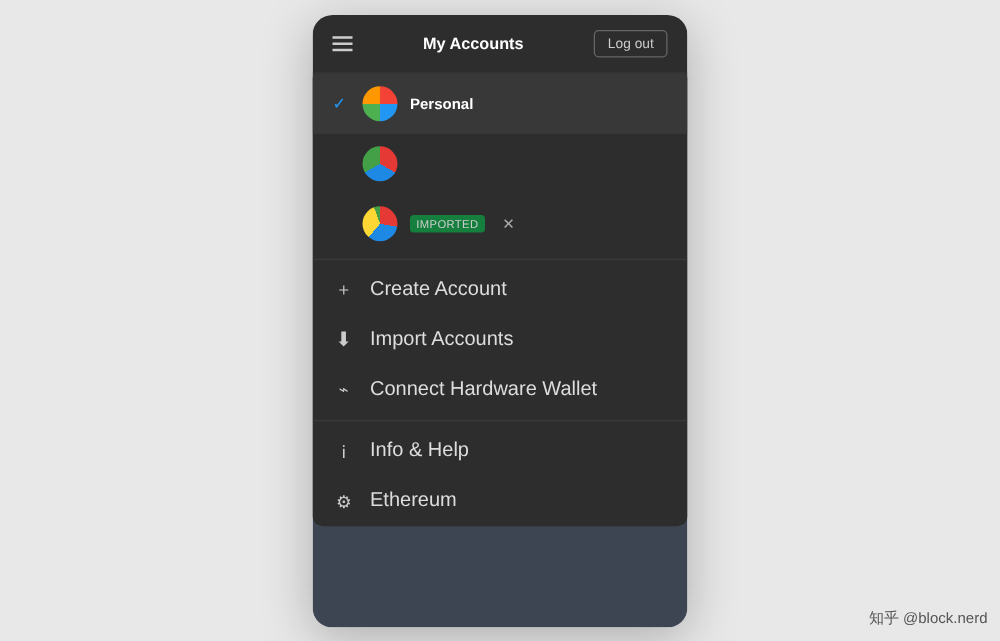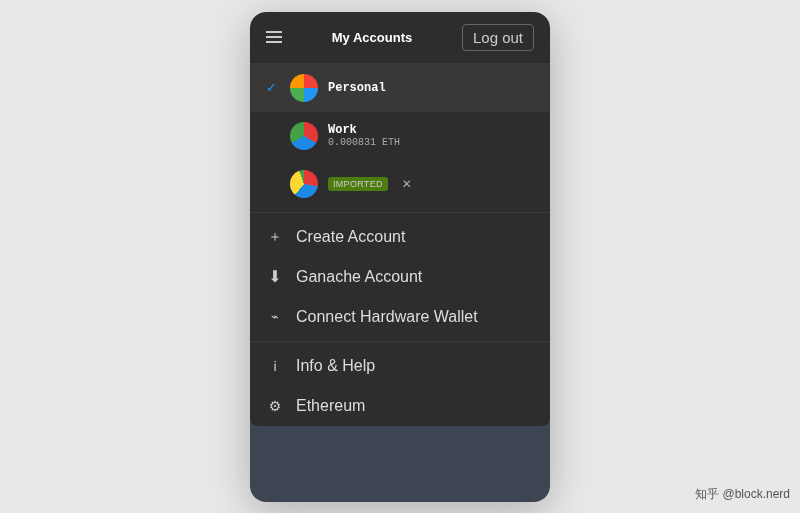--- a/index.html
+++ b/index.html
@@ -176,21 +176,21 @@
       font-size: 13px;
       font-weight: 600;
     }
 
     .logout-btn {
       background: transparent;
       border: 1px solid #666;
       color: #ccc;
       padding: 4px 10px;
       border-radius: 4px;
-      font-size: 15px;
+      font-size: 11px;
       cursor: pointer;
     }
 
     
     .account-item {
       display: flex;
       align-items: center;
       padding: 10px 16px;
       gap: 10px;
       cursor: pointer;
@@ -223,36 +223,35 @@
     .avatar-work {
       background: conic-gradient(#e53935 0deg 120deg, #1e88e5 120deg 240deg, #43a047 240deg 360deg);
     }
 
     .avatar-ganache {
       background: conic-gradient(#e53935 0deg 100deg, #1e88e5 100deg 220deg, #fdd835 220deg 340deg, #43a047 340deg 360deg);
     }
 
     .account-info {
       flex: 1;
-      font-family: Liberation Mono, monospace;
     }
 
     .account-name-text {
       color: #fff;
       font-size: 12px;
       font-weight: 600;
     }
 
     .account-balance {
       color: #aaa;
       font-size: 10px;
     }
 
     .imported-badge {
-      background: #4d7c0f;
+      background: #15803d;
       color: #ccc;
       font-size: 9px;
       padding: 2px 5px;
       border-radius: 3px;
       letter-spacing: 0.3px;
     }
 
     .close-x {
       color: #aaa;
       font-size: 12px;
@@ -377,43 +376,39 @@
         <span class="check-icon">✓</span>
         <div class="account-avatar avatar-personal"></div>
         <div class="account-info">
           <div class="account-name-text">Personal</div>
         </div>
       </div>
 
       <div class="account-item">
         <span class="check-icon" style="visibility:hidden">✓</span>
         <div class="account-avatar avatar-work"></div>
-        <div class="account-info">
-          <div class="account-name-text">Work</div>
-          <div class="account-balance">0.000831 ETH</div>
-        </div>
       </div>
 
       <div class="account-item">
         <span class="check-icon" style="visibility:hidden">✓</span>
         <div class="account-avatar avatar-ganache"></div>
         <span class="imported-badge">IMPORTED</span>
         <span class="close-x">✕</span>
       </div>
 
       <div class="menu-divider"></div>
 
       <div class="menu-action-item">
         <span class="menu-icon">＋</span>
         <span class="menu-action-label">Create Account</span>
       </div>
 
       <div class="menu-action-item">
         <span class="menu-icon" style="font-size:16px;">⬇</span>
-        <span class="menu-action-label">Ganache Account</span>
+        <span class="menu-action-label">Import Accounts</span>
       </div>
 
       <div class="menu-action-item">
         <span class="menu-icon" style="font-size:13px;">⌁</span>
         <span class="menu-action-label">Connect Hardware Wallet</span>
       </div>
 
       <div class="menu-divider"></div>
 
       <div class="menu-action-item">

